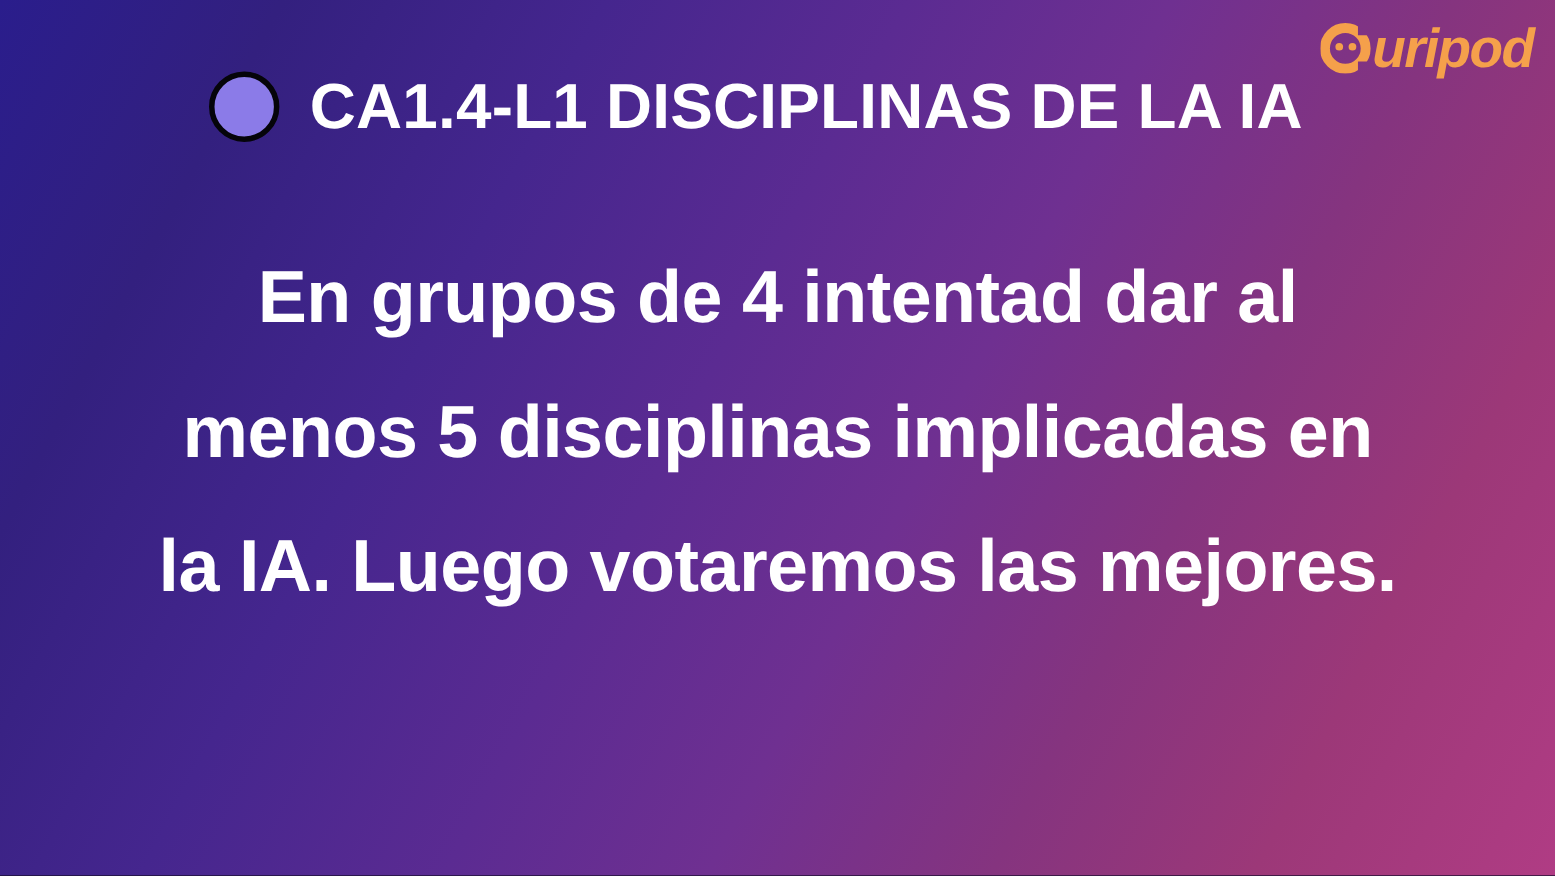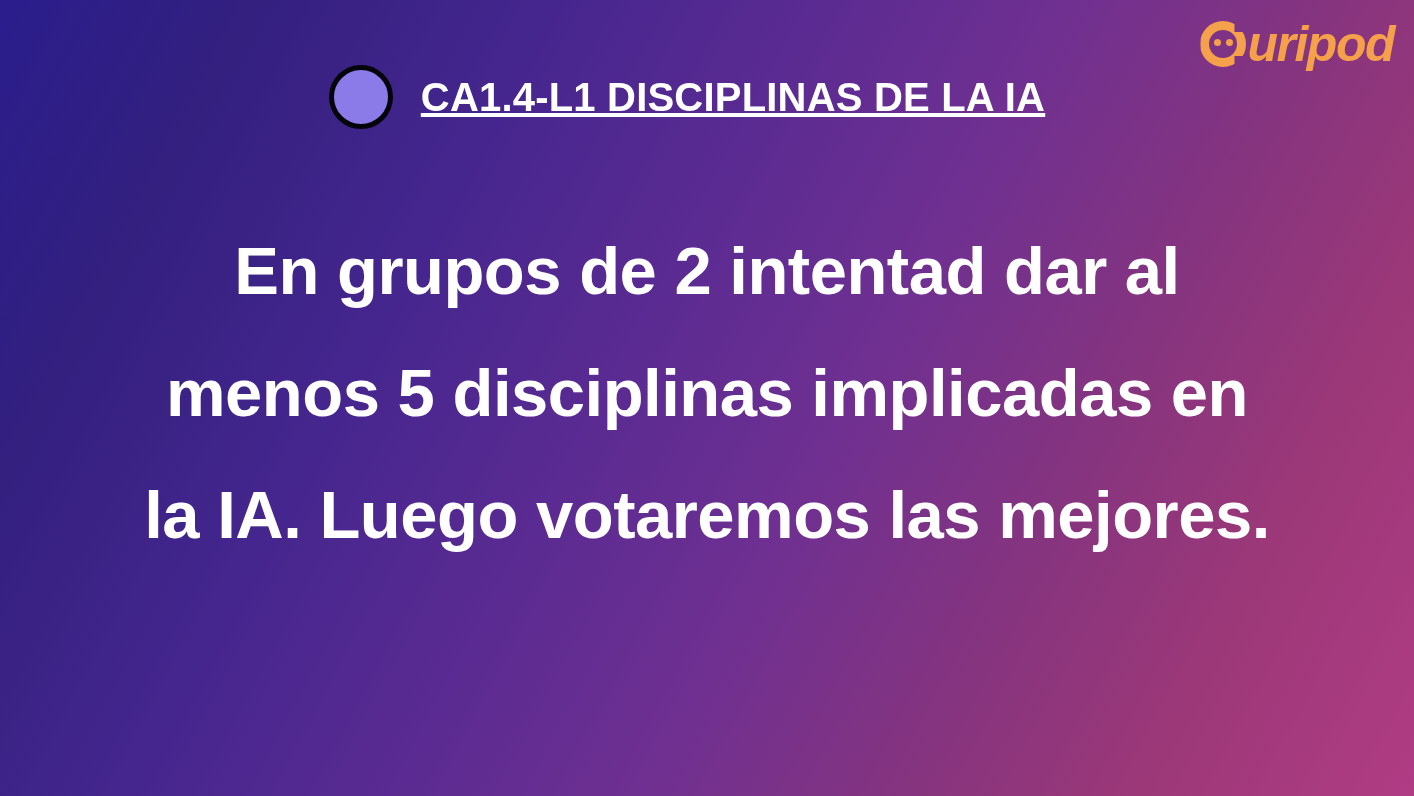--- a/index.html
+++ b/index.html
@@ -48,26 +48,25 @@
     height: 54px;
     border-radius: 50%;
     background: #8b7be8;
     border: 5px solid #05040a;
     box-sizing: content-box;
     flex: 0 0 auto;
   }
 
   .slide-title {
     color: #ffffff;
-    font-size: 40px;
+    font-size: 58px;
     font-weight: bold;
     letter-spacing: 0.2px;
     line-height: 1;
     white-space: nowrap;
-    text-decoration: underline;
   }
 
   
   .logo {
     position: absolute;
     right: 20px;
     top: 16px;
     display: flex;
     align-items: center;
     height: 56px;
@@ -159,21 +158,21 @@
     <div class="logo-c">
       <div class="logo-c-ring"></div>
       <div class="logo-c-dot d1"></div>
       <div class="logo-c-dot d2"></div>
     </div>
     <div class="logo-word">uripod</div>
   </div>
 
   <div class="body-block">
 
-    <div class="body-line">En grupos de 2 intentad dar al</div>
+    <div class="body-line">En grupos de 4 intentad dar al</div>
 
     <div class="body-line">menos 5 disciplinas implicadas en</div>
 
     <div class="body-line">la IA. Luego votaremos las mejores.</div>
 
 
   </div>
 
 </div>
 

